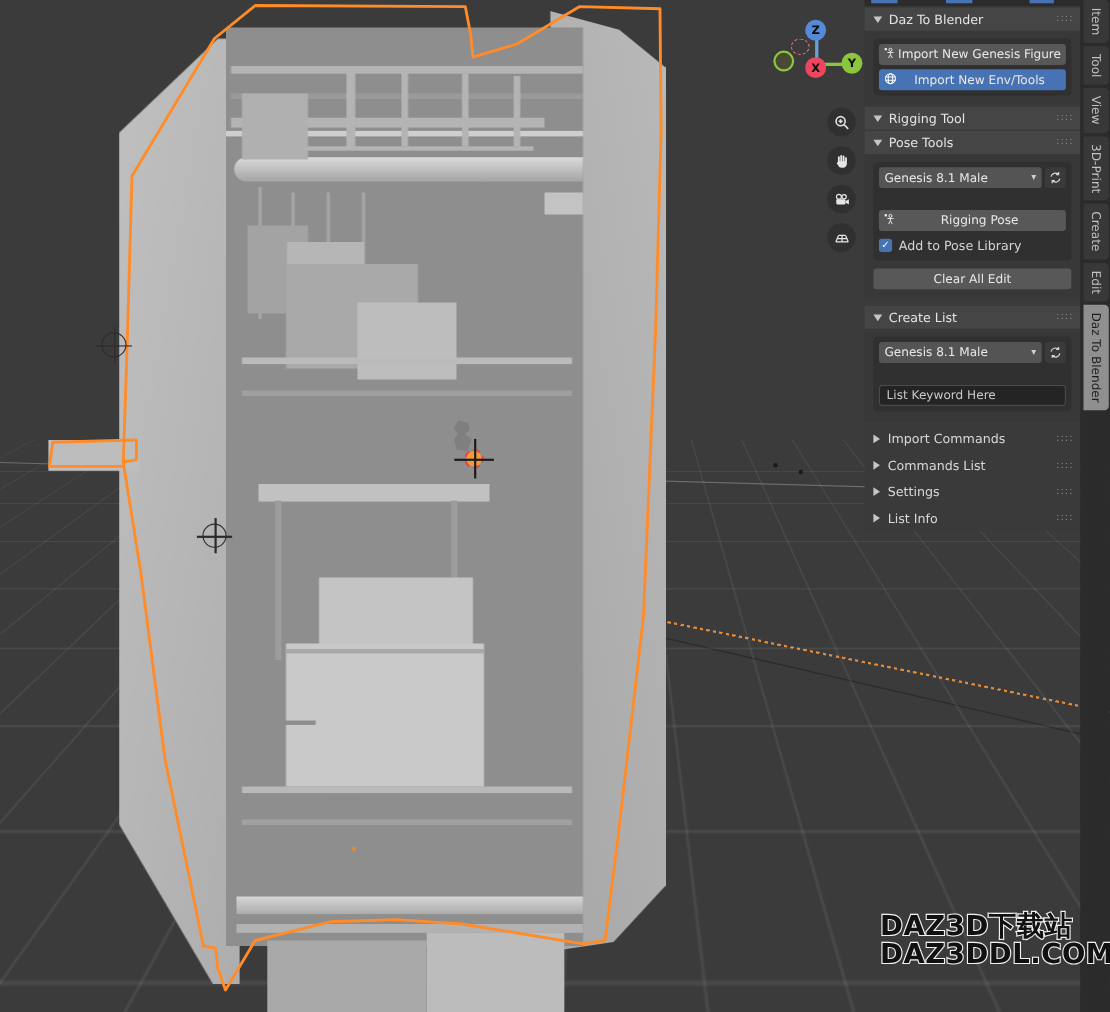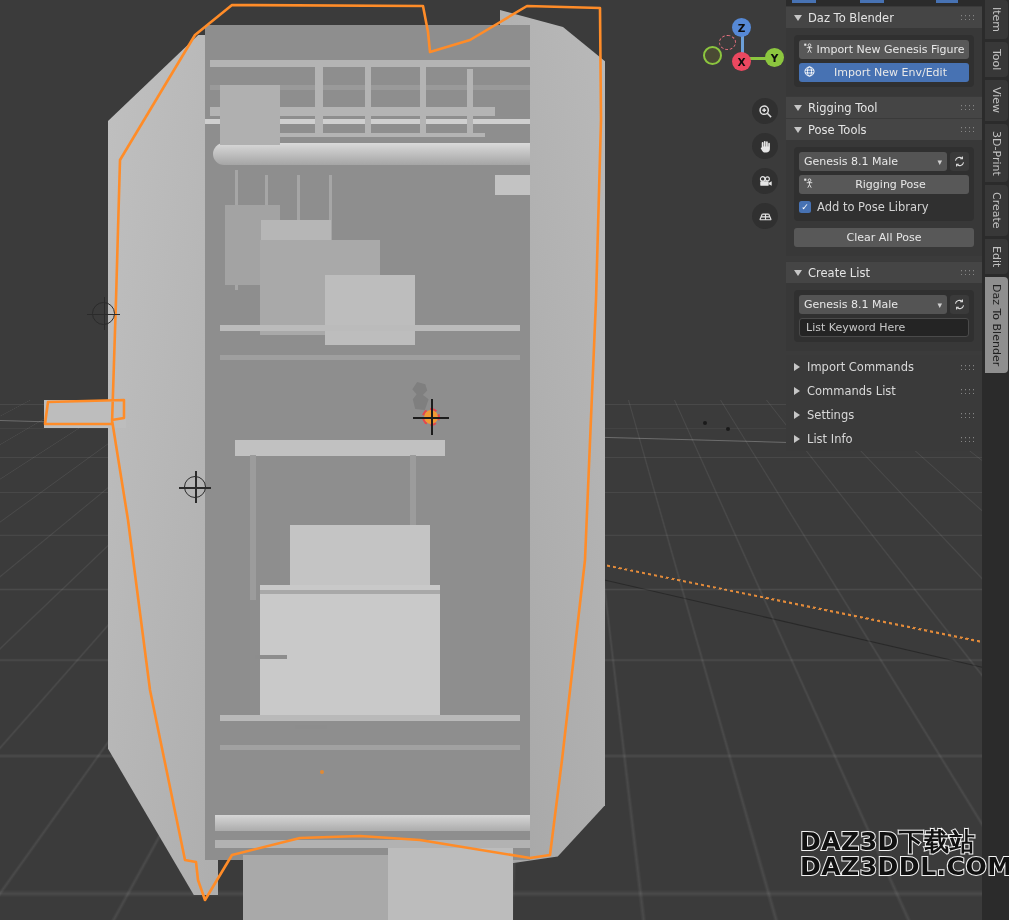--- a/index.html
+++ b/index.html
@@ -124,21 +124,21 @@
   .op-btn {
     display:flex; align-items:center; height:19px;
     background:#585858; border-radius:3px;
     color:#e8e8e8; font-size:11px;
     margin-bottom:4px; padding:0 4px; position:relative;
   }
   .op-btn:last-child { margin-bottom:0; }
   .op-btn.active { background:#4772b3; }
   .op-btn .lbl { flex:1; text-align:center; }
 
-  .row { display:flex; align-items:flex-end; gap:3px; margin-bottom:4px; }
+  .row { display:flex; align-items:flex-end; gap:3px; margin-bottom:20px; }
   .dropdown {
     flex:1; height:19px; background:#545454; border-radius:3px;
     display:flex; align-items:center; padding:0 5px;
     color:#e8e8e8; font-size:11px;
   }
   .dropdown .chev { margin-left:auto; font-size:9px; color:#cfcfcf; }
   .refresh-btn {
     width:19px; height:19px; background:#3a3a3a; border-radius:3px;
     display:flex; align-items:center; justify-content:center;
   }
@@ -354,21 +354,21 @@
           <span class="lbl">Import New Genesis Figure</span>
         </div>
         <div class="op-btn active">
           <span>
             <svg width="13" height="13" viewBox="0 0 16 16" fill="none" stroke="#ffffff" stroke-width="1.15">
               <circle cx="8" cy="8" r="5.6"></circle>
               <ellipse cx="8" cy="8" rx="2.5" ry="5.6"></ellipse>
               <path d="M2.6 6.2h10.8M2.6 9.8h10.8"></path>
             </svg>
           </span>
-          <span class="lbl">Import New Env/Edit</span>
+          <span class="lbl">Import New Env/Tools</span>
         </div>
       </div>
     </div>
 
     <div class="panel-header">
       <span class="tri"></span>
       <span>Rigging Tool</span>
       <span class="grip">::::</span>
     </div>
 
@@ -402,21 +402,21 @@
             </svg>
           </span>
           <span class="lbl">Rigging Pose</span>
         </div>
         <div class="check-row">
           <span class="checkbox">✓</span>
           <span>Add to Pose Library</span>
         </div>
       </div>
       <div class="wide-btn">
-        <span>Clear All Pose</span>
+        <span>Clear All Edit</span>
       </div>
     </div>
 
     <div class="panel-header" style="margin-top:5px;">
       <span class="tri"></span>
       <span>Create List</span>
       <span class="grip">::::</span>
     </div>
     <div class="panel-body">
       <div class="inner-box">

